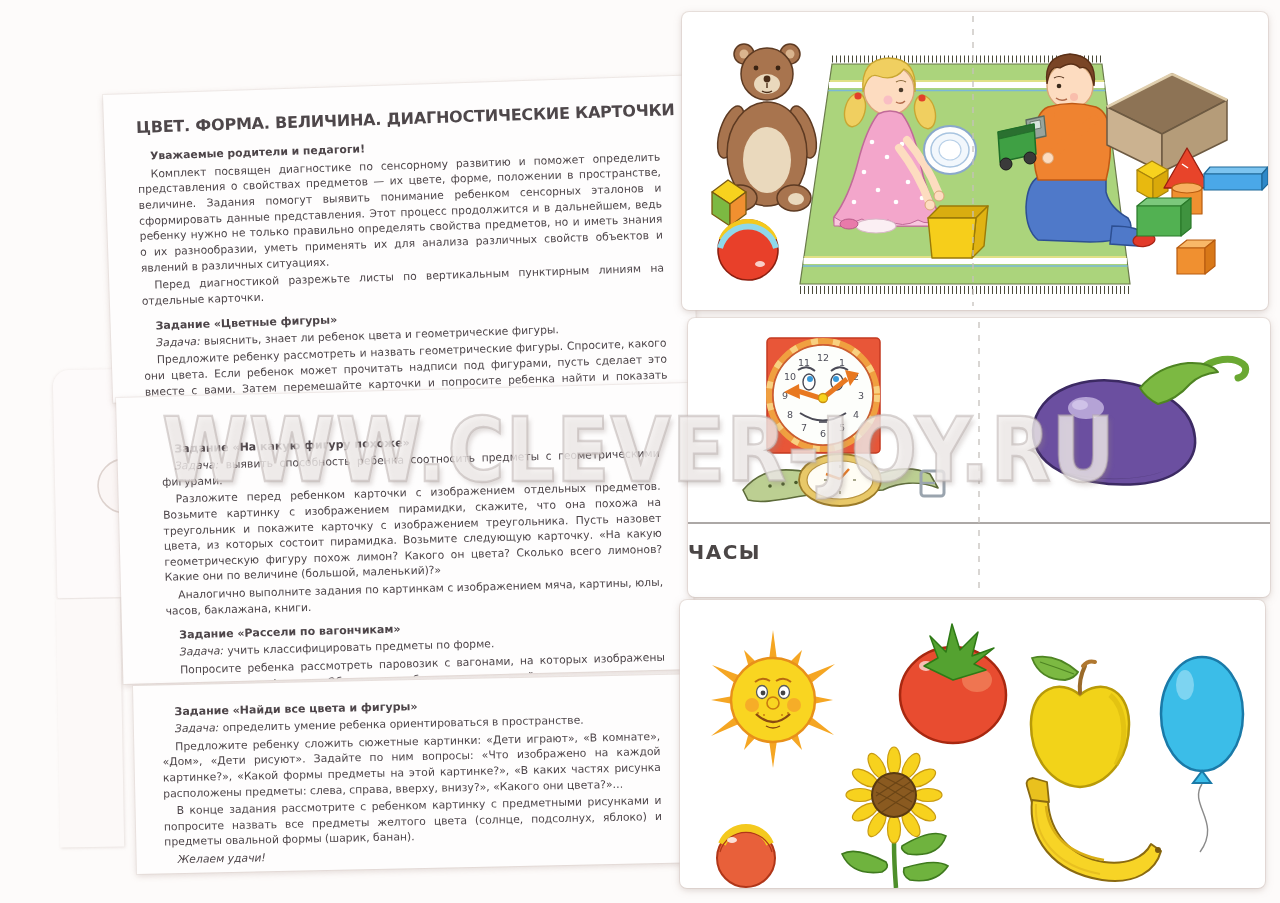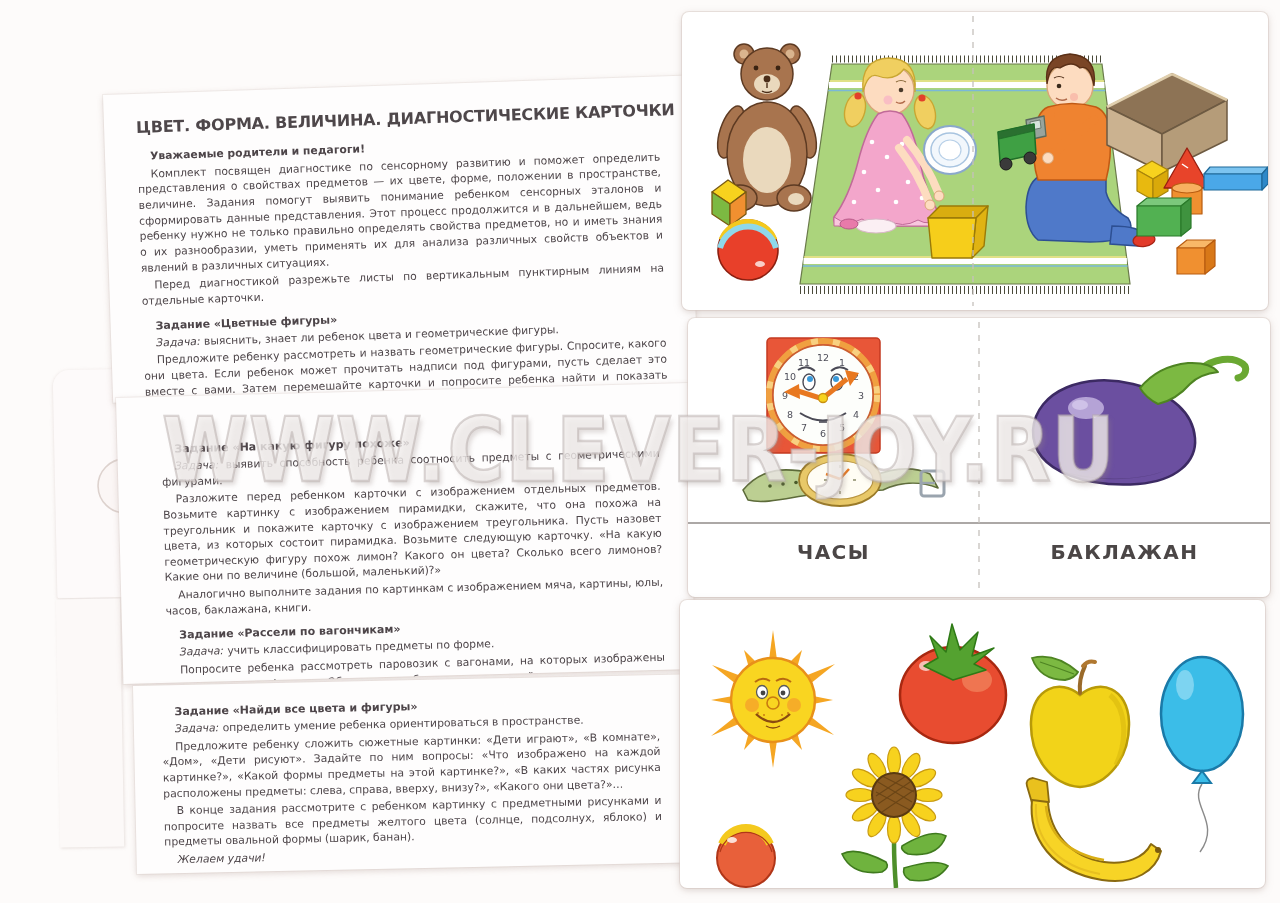--- a/index.html
+++ b/index.html
@@ -45,21 +45,21 @@
   
   .card{
     position:absolute;background:#ffffff;border-radius:7px;
     box-shadow:0 2px 7px rgba(185,168,162,.5),0 0 0 1px rgba(226,216,211,.6);
   }
   #card1{left:682px;top:12px;width:586px;height:298px;}
   #card2{left:688px;top:318px;width:582px;height:279px;}
   #card3{left:680px;top:600px;width:585px;height:288px;}
   .card svg{position:absolute;left:0;top:0;}
   .card-label{
-    position:absolute;top:222px;width:291px;text-align:center;
+    position:absolute;top:222px;width:291px;text-align:left;
     font-weight:bold;font-size:20px;letter-spacing:1.5px;color:#4b4646;
   }
   #label-left{left:0;}
   #label-right{left:291px;}
   .clocknum{font-size:9.5px;fill:#4f4f5a;font-family:"DejaVu Sans",sans-serif;}
 
   
   #watermark{
     position:absolute;left:162px;top:398px;z-index:50;white-space:nowrap;
     font-weight:bold;font-size:78px;letter-spacing:1px;
@@ -317,21 +317,20 @@
         <path d="M365,150 C400,163 450,164 478,152 C455,164 395,165 365,150 Z" fill="#503a78" opacity="0.6"></path>
         <ellipse cx="398" cy="90" rx="18" ry="11" fill="#b5a3d6"></ellipse>
         <ellipse cx="392" cy="87" rx="8" ry="5" fill="#cfc2e8"></ellipse>
         <path d="M512,52 C525,40 545,38 555,46 C560,50 558,58 550,60" fill="none" stroke="#6aa832" stroke-width="7" stroke-linecap="round"></path>
         <path d="M452,70 Q470,48 500,45 Q522,44 530,54 Q512,56 502,66 Q488,82 470,86 Q458,80 452,70 Z" fill="#7cb942" stroke="#4e8422" stroke-width="2" stroke-linejoin="round"></path>
       </g>
       <line x1="0" y1="205" x2="582" y2="205" stroke="#908b89" stroke-width="1.4"></line>
       <line x1="291" y1="4" x2="291" y2="275" stroke="#c5c0bc" stroke-width="1.3" stroke-dasharray="6 7"></line>
     </svg>
     <div class="card-label" id="label-left">ЧАСЫ</div>
-    <div class="card-label" id="label-right">БАКЛАЖАН</div>
   </div>
 
   <div class="card" id="card3">
     <svg width="585" height="288" viewBox="0 0 585 288">
 
       <g>
         <g fill="#f5a623">
           <polygon points="93,30 89,60 97,60"></polygon>
             <polygon points="122,50 109,63 117,68"></polygon>
           <polygon points="155,64 125,76 130,84"></polygon>

